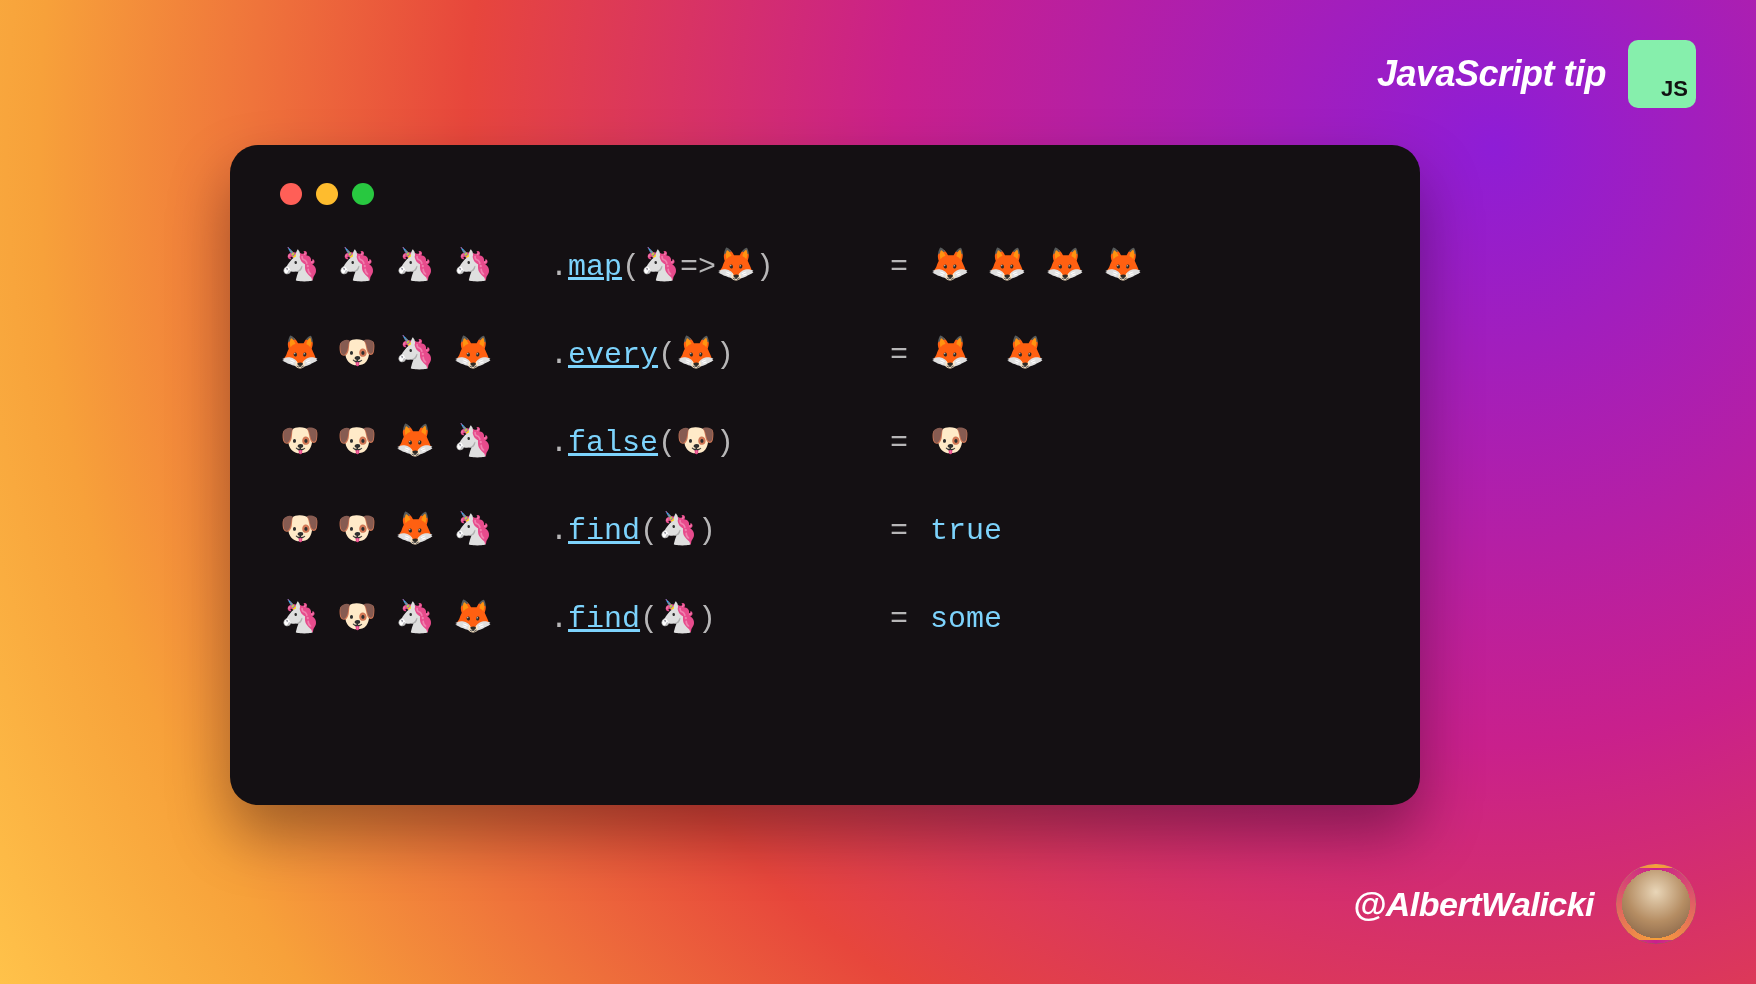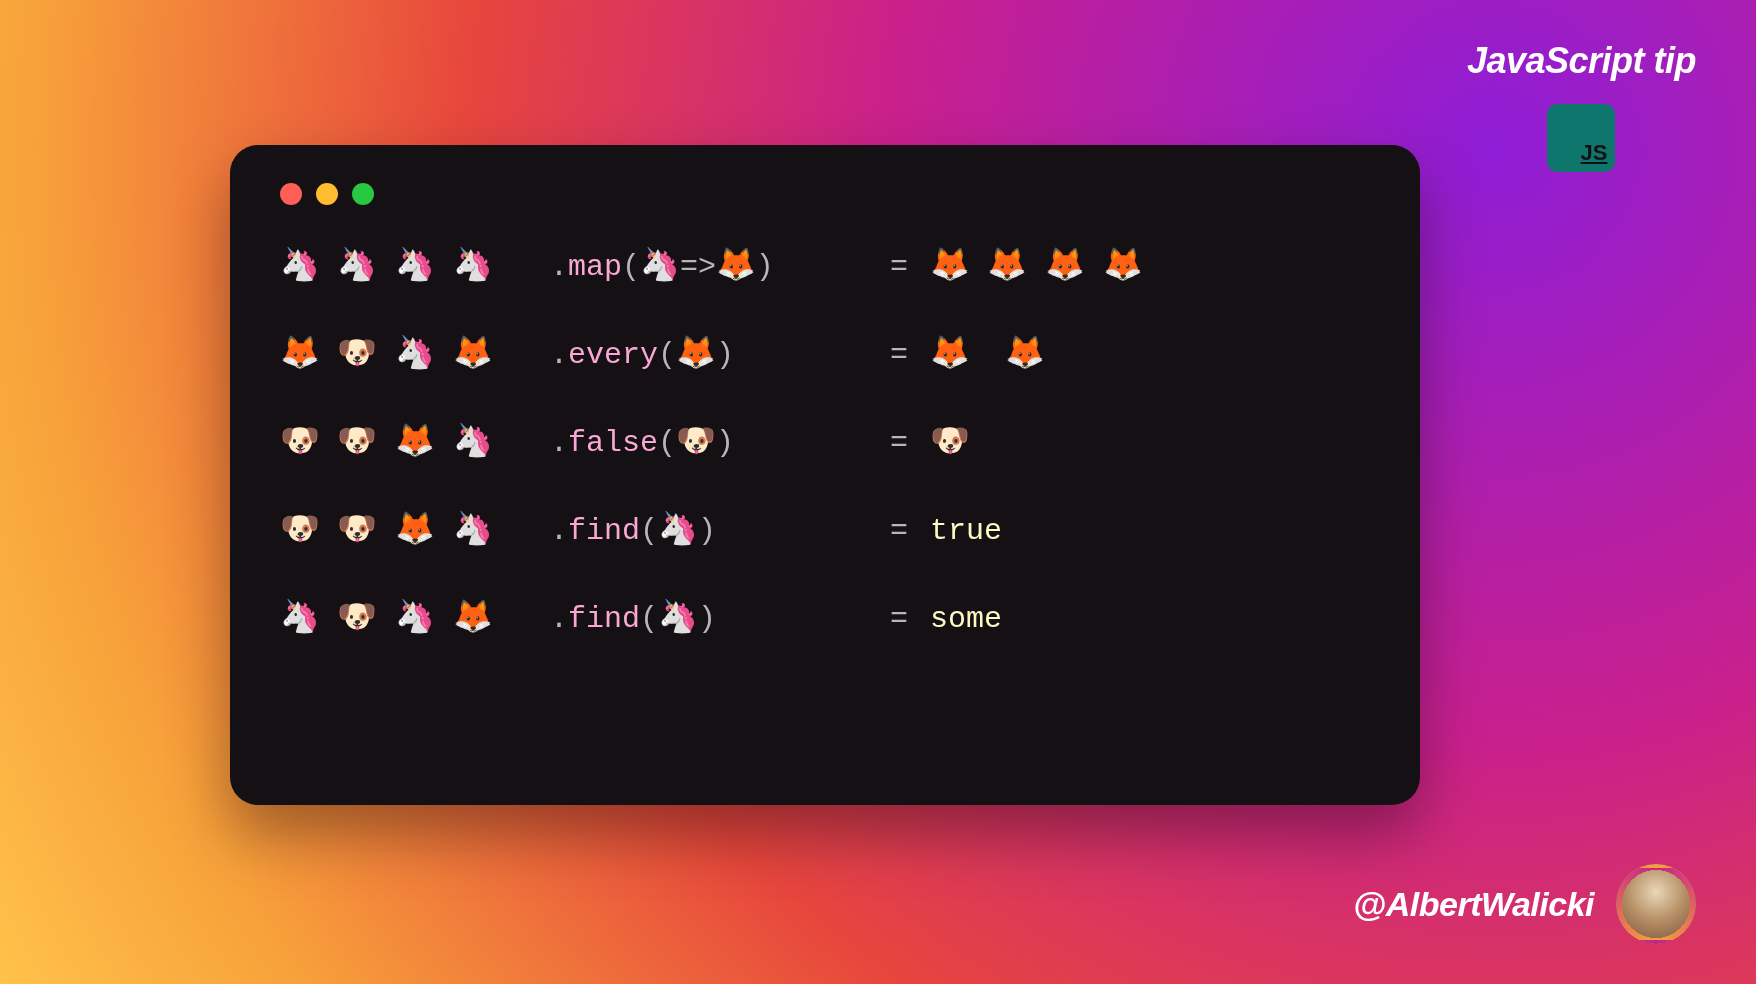--- a/index.html
+++ b/index.html
@@ -13,42 +13,40 @@
     overflow: hidden;
   }
 
   .header {
     position: absolute;
     top: 40px;
     right: 60px;
     display: flex;
     align-items: center;
     gap: 22px;
-    flex-direction: column;
   }
   .header-title {
     color: #fff;
     font-weight: 800;
     font-size: 36px;
     font-style: italic;
     letter-spacing: -0.5px;
   }
   .js-badge {
-    background: #0f766e;
+    background: #86efac;
     color: #111;
     font-weight: 900;
     font-size: 22px;
     width: 68px;
     height: 68px;
     border-radius: 10px;
     display: flex;
     align-items: flex-end;
     justify-content: flex-end;
     padding: 6px 8px;
-    text-decoration: underline;
   }
 
   .card {
     position: absolute;
     top: 145px;
     left: 230px;
     width: 1190px;
     height: 660px;
     background: #141013;
     border-radius: 28px;
@@ -76,22 +74,22 @@
   }
   .row:last-child { margin-bottom: 0; }
 
   .col-input { display: flex; gap: 18px; width: 270px; flex-shrink: 0; }
   .col-call  { width: 340px; flex-shrink: 0; display: flex; align-items: center; }
   .col-eq    { width: 40px;  flex-shrink: 0; color: #b7b6b7; }
   .col-out   { display: flex; align-items: center; gap: 18px; }
 
   .emoji { font-size: 32px; line-height: 1; display: inline-block; }
   .punct  { color: #b7b6b7; }
-  .method { color: #f9a8d4; }
-  .kw     { color: #fef9c3; text-align: center; }
+  .method { color: #7dd3fc; text-decoration: underline; }
+  .kw     { color: #7dd3fc; text-align: center; }
 
   .footer {
     position: absolute;
     bottom: 40px;
     right: 60px;
     display: flex;
     align-items: center;
     gap: 22px;
     margin-left: 24px;
   }

